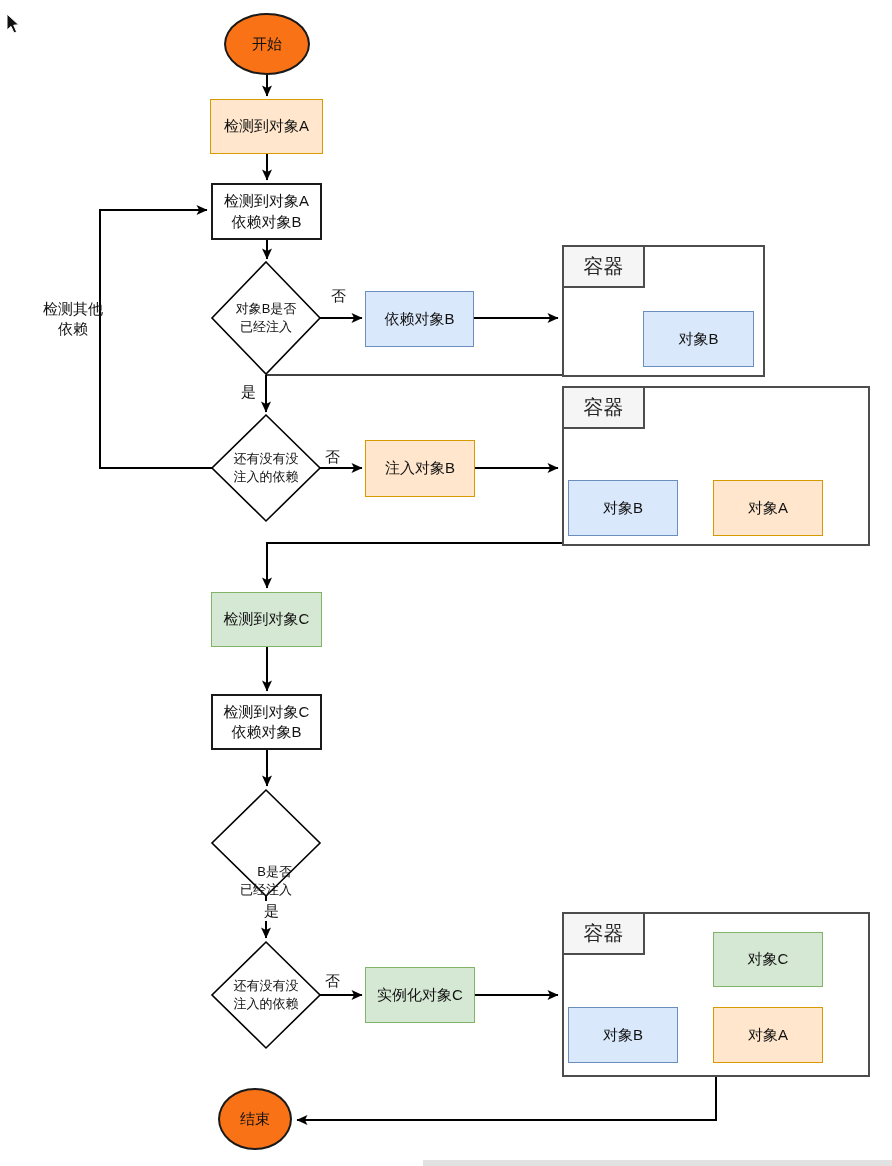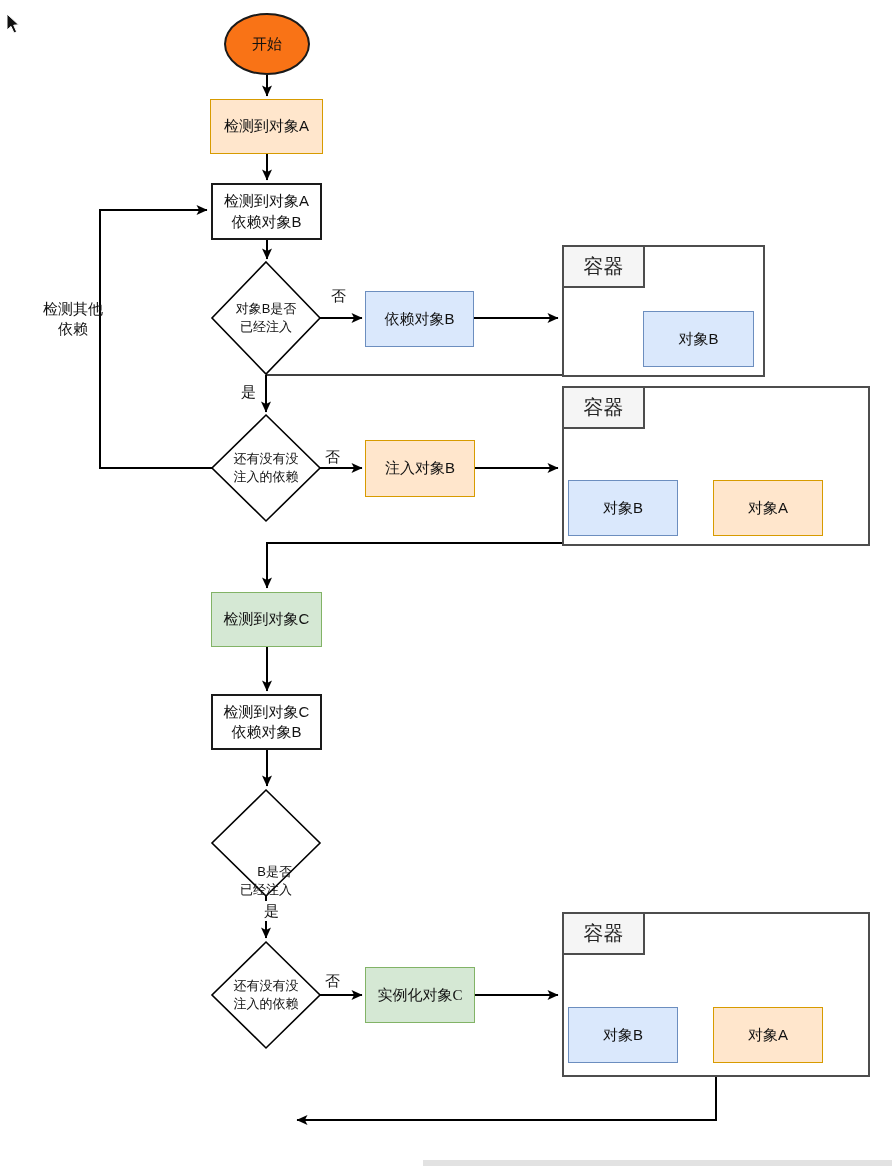--- a/index.html
+++ b/index.html
@@ -122,42 +122,44 @@
 
   <div class="node proc" style="left:211px;top:694px;width:111px;height:56px;">检测到对象C
 依赖对象B</div>
 
   <div class="diamond-label" style="left:206px;top:854px;width:120px;height:54px;text-align:right;">B是否
 已经注入</div>
 
   <div class="diamond-label" style="left:202px;top:968px;width:128px;height:54px;">还有没有没
 注入的依赖</div>
 
-  <div class="node green" style="left:365px;top:967px;width:110px;height:56px;font-family:Liberation Serif, serif;">实例化对象C</div>
+  <div class="node green" style="left:365px;top:967px;width:110px;height:56px;">实例化对象C</div>
 
+  <div class="node ellipse" style="left:218px;top:1088px;width:74px;height:62px;">结束</div>
 
   <div class="edge-label" style="left:329px;top:286px;">否</div>
   <div class="edge-label" style="left:239px;top:382px;">是</div>
   <div class="edge-label" style="left:323px;top:447px;">否</div>
   <div class="edge-label" style="left:35px;top:299px;width:72px;background:transparent;">检测其他
 依赖</div>
   <div class="edge-label" style="left:262px;top:901px;">是</div>
   <div class="edge-label" style="left:323px;top:971px;">否</div>
 
   <div class="container-box" style="left:562px;top:245px;width:203px;height:132px;"></div>
   <div class="container-tab" style="left:562px;top:245px;width:83px;height:43px;">容器</div>
   <div class="node blue" style="left:643px;top:311px;width:111px;height:56px;">对象B</div>
 
   <div class="container-box" style="left:562px;top:386px;width:308px;height:160px;"></div>
   <div class="container-tab" style="left:562px;top:386px;width:83px;height:43px;">容器</div>
   <div class="node blue" style="left:568px;top:480px;width:110px;height:56px;">对象B</div>
   <div class="node orange" style="left:713px;top:480px;width:110px;height:56px;">对象A</div>
 
   <div class="container-box" style="left:562px;top:912px;width:308px;height:165px;"></div>
   <div class="container-tab" style="left:562px;top:912px;width:83px;height:43px;">容器</div>
+  <div class="node green" style="left:713px;top:932px;width:110px;height:55px;">对象C</div>
   <div class="node blue" style="left:568px;top:1007px;width:110px;height:56px;">对象B</div>
   <div class="node orange" style="left:713px;top:1007px;width:110px;height:56px;">对象A</div>
 
   <svg id="cursor" width="18" height="22" viewBox="0 0 18 22">
     <path d="M2,1 L2,17 L6,13.4 L9,20 L11.6,18.8 L8.7,12.2 L13.6,11.8 Z" fill="#111" stroke="#fff" stroke-width="1"></path>
   </svg>
 
   <div id="scrollbar"></div>
 
 </div>

